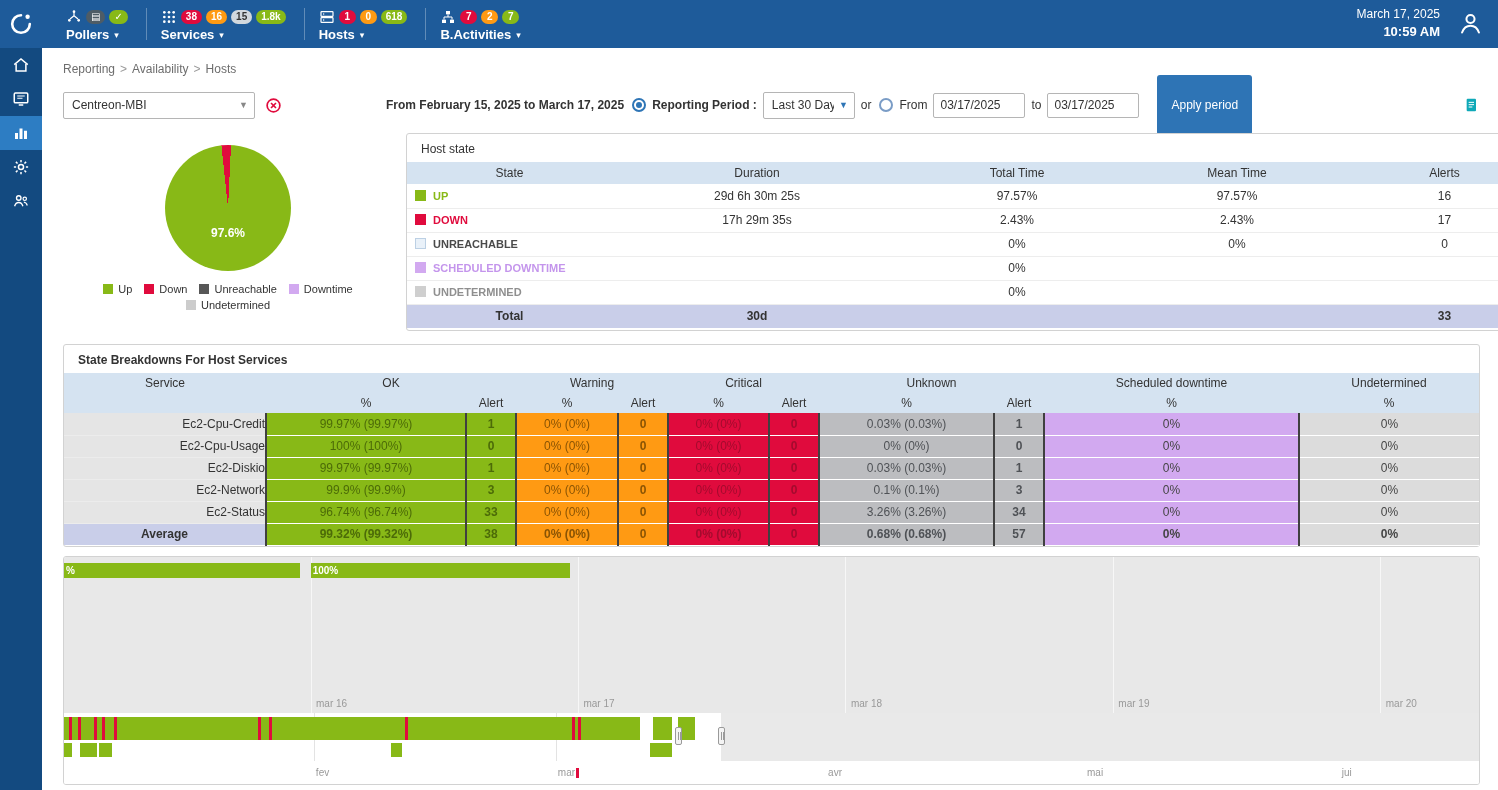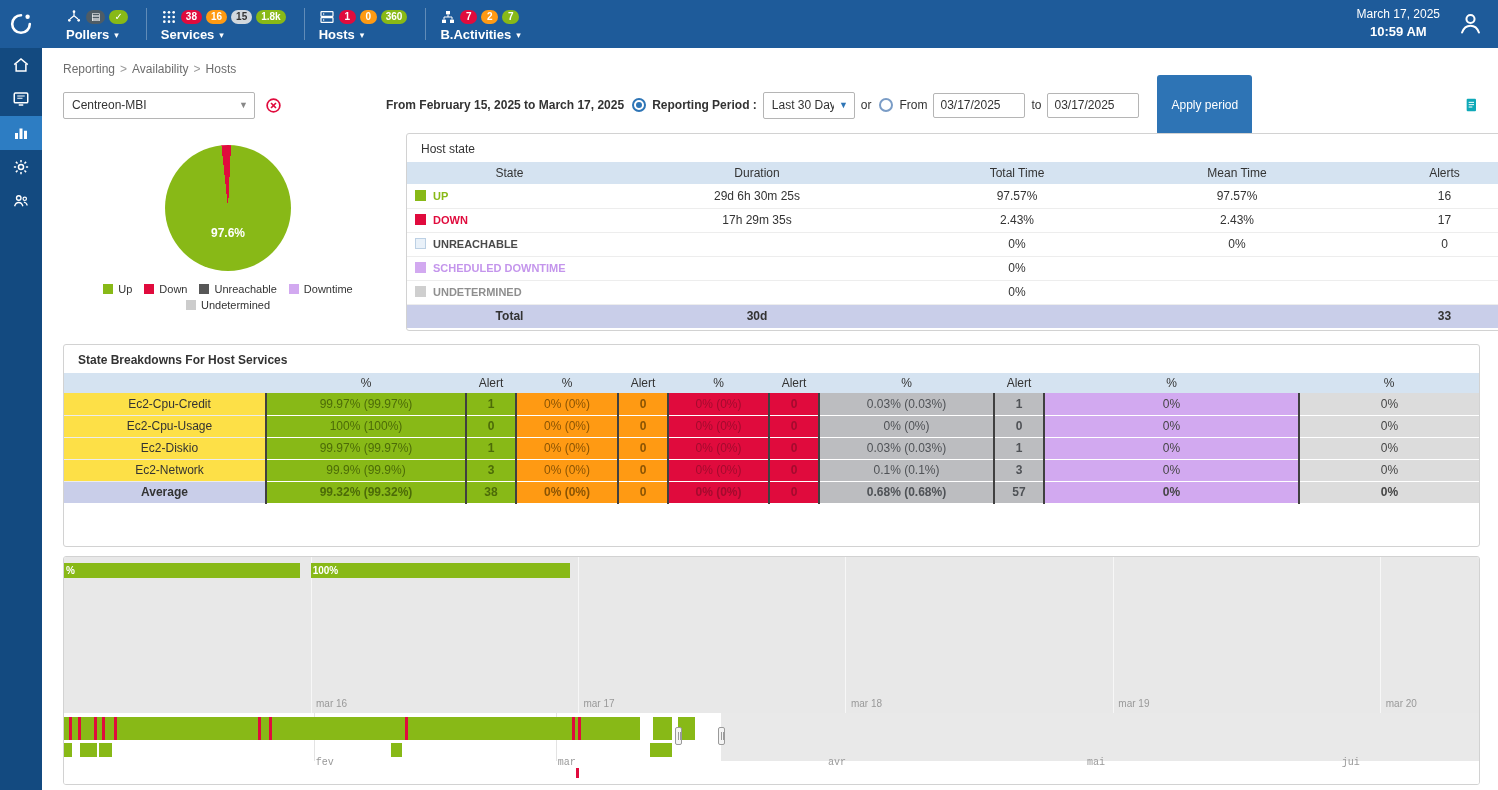--- a/index.html
+++ b/index.html
@@ -10,21 +10,21 @@
   .topbar { position:absolute; top:0; left:0; width:1498px; height:48px; background:#1e5b9a; display:flex; align-items:center; color:#fff; z-index:5; }
   .logo { width:42px; display:flex; justify-content:center; align-items:center; cursor:pointer; }
   .menus { display:flex; align-items:center; height:100%; margin-left:10px; }
   .menu-sep { width:1px; height:32px; background:rgba(255,255,255,.3); }
   .menu-group { padding:4px 18px 2px 14px; cursor:pointer; }
   .menu-row1 { display:flex; align-items:center; height:17px; gap:4px; }
   .menu-icon { display:flex; align-items:center; }
   .badge { min-width:17px; height:14px; border-radius:8px; padding:0 5px; font-size:10px; font-weight:bold; color:#fff; display:inline-flex; align-items:center; justify-content:center; line-height:1; }
   .menu-row2 { display:flex; align-items:center; margin-top:2px; font-size:13px; font-weight:bold; }
   .caret { font-size:9px; margin-left:5px; }
-  .top-right { margin-left:auto; margin-right:58px; text-align:center; line-height:1.45; }
+  .top-right { margin-left:auto; margin-right:58px; text-align:right; line-height:1.45; }
   .top-date { font-size:12px; }
   .top-time { font-size:13px; font-weight:bold; }
   .user { position:absolute; right:14px; top:10px; cursor:pointer; }
 
   
   .sidebar { position:absolute; top:48px; left:0; width:42px; height:742px; background:#134a80; z-index:4; }
   .side-item { width:42px; height:34px; display:flex; align-items:center; justify-content:center; cursor:pointer; }
   .side-item.active { background:#2d7dc3; }
 
   
@@ -69,21 +69,21 @@
   .hs-panel td { height:24px; font-size:12px; color:#333; text-align:center; border-bottom:1px solid #ededed; }
   .hs-state { text-align:left !important; padding-left:8px; }
   .state-square { width:11px; height:11px; display:inline-block; vertical-align:-1px; margin-right:7px; }
   .state-label { font-size:11px; font-weight:bold; }
   tr.total-row td { background:#c9cee9; font-weight:bold; border-bottom:none; }
 
   
   .bd-panel { left:63px; top:344px; width:1417px; height:203px; }
   .bd-panel th { height:20px; background:#d5e3f1; font-size:12px; font-weight:normal; color:#333; }
   .bd-panel td { height:22px; font-size:12px; text-align:center; }
-  td.svc { background:#fde047; color:#333; text-align:center; padding-left:10px; border-bottom:1px solid #ececec; }
+  td.svc { background:#e5e5e5; color:#333; text-align:right; padding-left:10px; border-bottom:1px solid #ececec; }
   .c-ok   { background:#88b917; color:#4c6b08; }
   .c-warn { background:#ff9a13; color:#8a5404; }
   .c-crit { background:#e00b3d; color:#a30b2e; }
   .c-unk  { background:#bcbdc0; color:#4f5256; }
   .c-sched{ background:#d2a9f0; color:#454545; }
   .c-undet{ background:#dcdcdc; color:#454545; }
   .bd-panel td.col { border-bottom:1px solid #fff; border-left:2px solid #404040; }
   .bd-panel td.alert { font-weight:bold; }
   tr.avg-row td { font-weight:bold; }
   tr.avg-row td.svc { background:#c9cee9; text-align:center; padding-left:0; border-bottom:none; }
@@ -93,21 +93,21 @@
   .tl-main { position:absolute; left:0; top:0; width:100%; height:156px; background:#e8e8e8; }
   .gridline { position:absolute; top:0; width:1px; height:100%; background:#f7f7f7; }
   .tl-bar { position:absolute; top:6px; height:15px; background:#88b917; color:#fff; font-size:10px; font-weight:bold; line-height:15px; padding-left:2px; overflow:hidden; white-space:nowrap; }
   .axis-label { position:absolute; bottom:4px; font-size:10px; color:#999; padding-left:3px; }
   .tl-nav { position:absolute; left:0; top:156px; width:100%; height:72px; background:#fff; }
   .nav-grid { position:absolute; top:0; width:1px; height:48px; background:#e3e3e3; }
   .nav-mask { position:absolute; top:0; height:48px; background:#e9e9e9; }
   .nav-seg1 { position:absolute; top:4px; height:23px; }
   .nav-red  { position:absolute; top:4px; height:23px; width:3px; background:#e00b3d; }
   .nav-seg2 { position:absolute; top:30px; height:14px; background:#88b917; }
-  .nav-label { position:absolute; top:44px; font-size:10px; color:#999;font-family:Liberation Mono, monospace; }
+  .nav-label { position:absolute; top:54px; font-size:10px; color:#999; }
   .nav-marker { position:absolute; top:55px; width:3px; height:10px; background:#e00b3d; }
   .nav-handle { position:absolute; top:14px; width:7px; height:18px; background:#f4f4f4; border:1px solid #9a9a9a; border-radius:2px; cursor:ew-resize; z-index:3; }
   .nav-handle::after { content:""; position:absolute; left:2px; top:4px; width:1px; height:8px; background:#9a9a9a; box-shadow:2px 0 0 #9a9a9a; }
 </style>
 </head>
 <body>
 
 <div class="screen">
 
   <header class="topbar">
@@ -170,21 +170,21 @@
             <span class="menu-icon">
               <svg viewBox="0 0 24 24" width="16" height="16">
                 <rect x="3" y="4" width="18" height="7" rx="1" fill="none" stroke="#fff" stroke-width="1.8"></rect>
                 <rect x="3" y="13" width="18" height="7" rx="1" fill="none" stroke="#fff" stroke-width="1.8"></rect>
                 <circle cx="7" cy="7.5" r="1.1" fill="#fff"></circle>
                 <circle cx="7" cy="16.5" r="1.1" fill="#fff"></circle>
               </svg>
             </span>
             <span class="badge" style="background: rgb(224, 11, 61);">1</span>
             <span class="badge" style="background: rgb(255, 154, 19);">0</span>
-            <span class="badge" style="background: rgb(136, 185, 23);">360</span>
+            <span class="badge" style="background: rgb(136, 185, 23);">618</span>
           </div>
           <div class="menu-row2">
             <span>Hosts</span>
             <span class="caret">▾</span>
           </div>
         </div>
         <div class="menu-sep"></div>
         <div class="menu-group">
           <div class="menu-row1">
             <span class="menu-icon">
@@ -406,20 +406,29 @@
           <col style="width:50px">
         <col style="width:101px">
           <col style="width:50px">
           <col style="width:175px">
           <col style="width:50px">
           <col style="width:255px">
           <col>
       </colgroup>
       <thead id="bd-head">
           <tr>
+            <th colspan="1">Service</th>
+            <th colspan="2">OK</th>
+            <th colspan="2">Warning</th>
+            <th colspan="2">Critical</th>
+            <th colspan="2">Unknown</th>
+            <th colspan="1">Scheduled downtime</th>
+            <th colspan="1">Undetermined</th>
+          </tr>
+          <tr>
             <th></th>
             <th>%</th>
             <th>Alert</th>
             <th>%</th>
             <th>Alert</th>
             <th>%</th>
             <th>Alert</th>
             <th>%</th>
             <th>Alert</th>
             <th>%</th>
@@ -469,20 +478,33 @@
           <tr class="">
             <td class="svc">Ec2-Network</td>
             <td class="col c-ok">99.9% (99.9%)</td>
             <td class="col c-ok alert">3</td>
             <td class="col c-warn">0% (0%)</td>
             <td class="col c-warn alert">0</td>
             <td class="col c-crit">0% (0%)</td>
             <td class="col c-crit alert">0</td>
             <td class="col c-unk">0.1% (0.1%)</td>
             <td class="col c-unk alert">3</td>
+            <td class="col c-sched">0%</td>
+            <td class="col c-undet">0%</td>
+          </tr>
+          <tr class="">
+            <td class="svc">Ec2-Status</td>
+            <td class="col c-ok">96.74% (96.74%)</td>
+            <td class="col c-ok alert">33</td>
+            <td class="col c-warn">0% (0%)</td>
+            <td class="col c-warn alert">0</td>
+            <td class="col c-crit">0% (0%)</td>
+            <td class="col c-crit alert">0</td>
+            <td class="col c-unk">3.26% (3.26%)</td>
+            <td class="col c-unk alert">34</td>
             <td class="col c-sched">0%</td>
             <td class="col c-undet">0%</td>
           </tr>
           <tr class="avg-row">
             <td class="svc">Average</td>
             <td class="col c-ok">99.32% (99.32%)</td>
             <td class="col c-ok alert">38</td>
             <td class="col c-warn">0% (0%)</td>
             <td class="col c-warn alert">0</td>
             <td class="col c-crit">0% (0%)</td>

